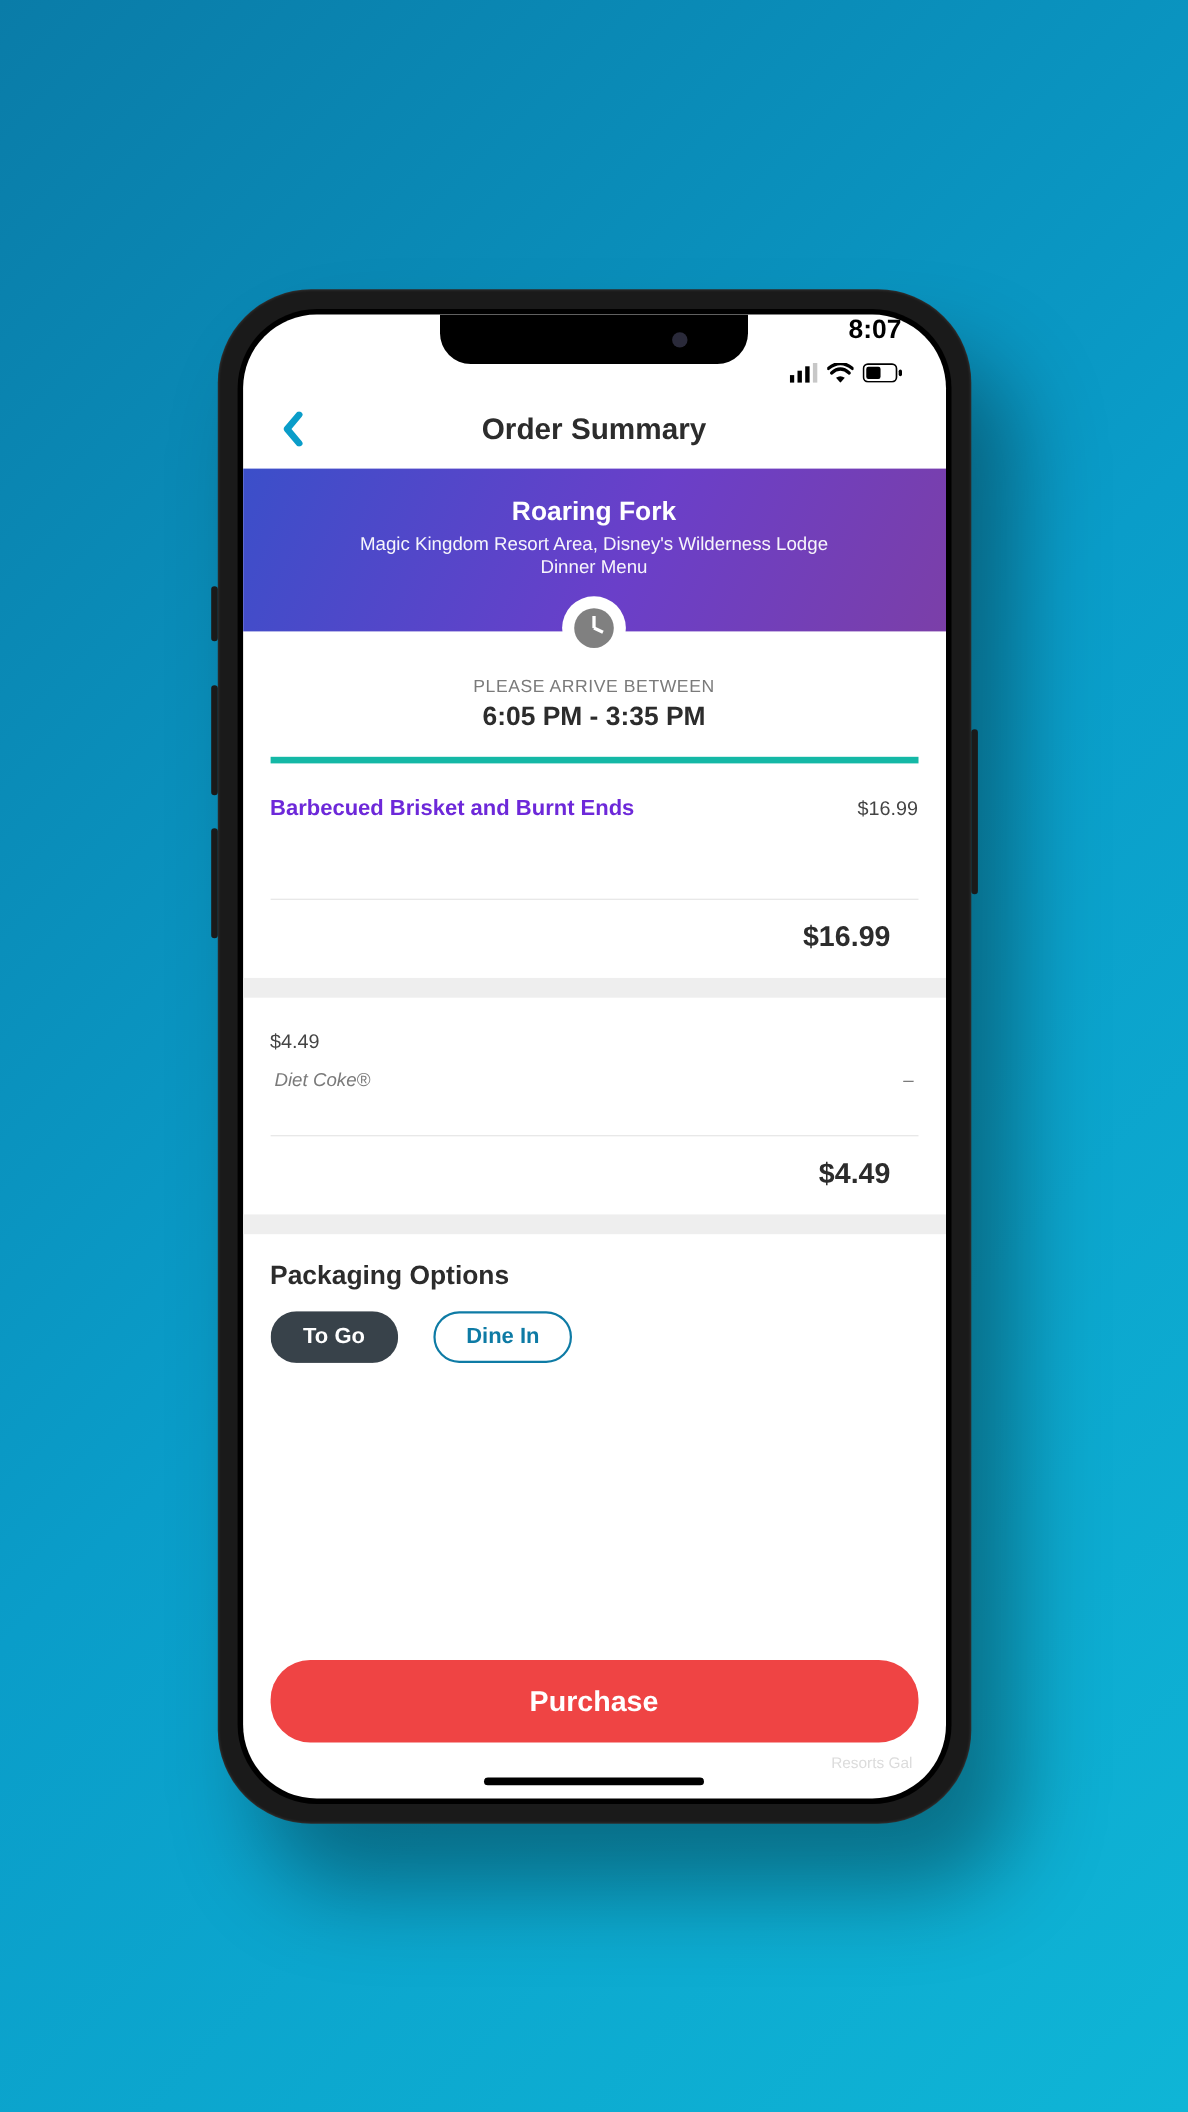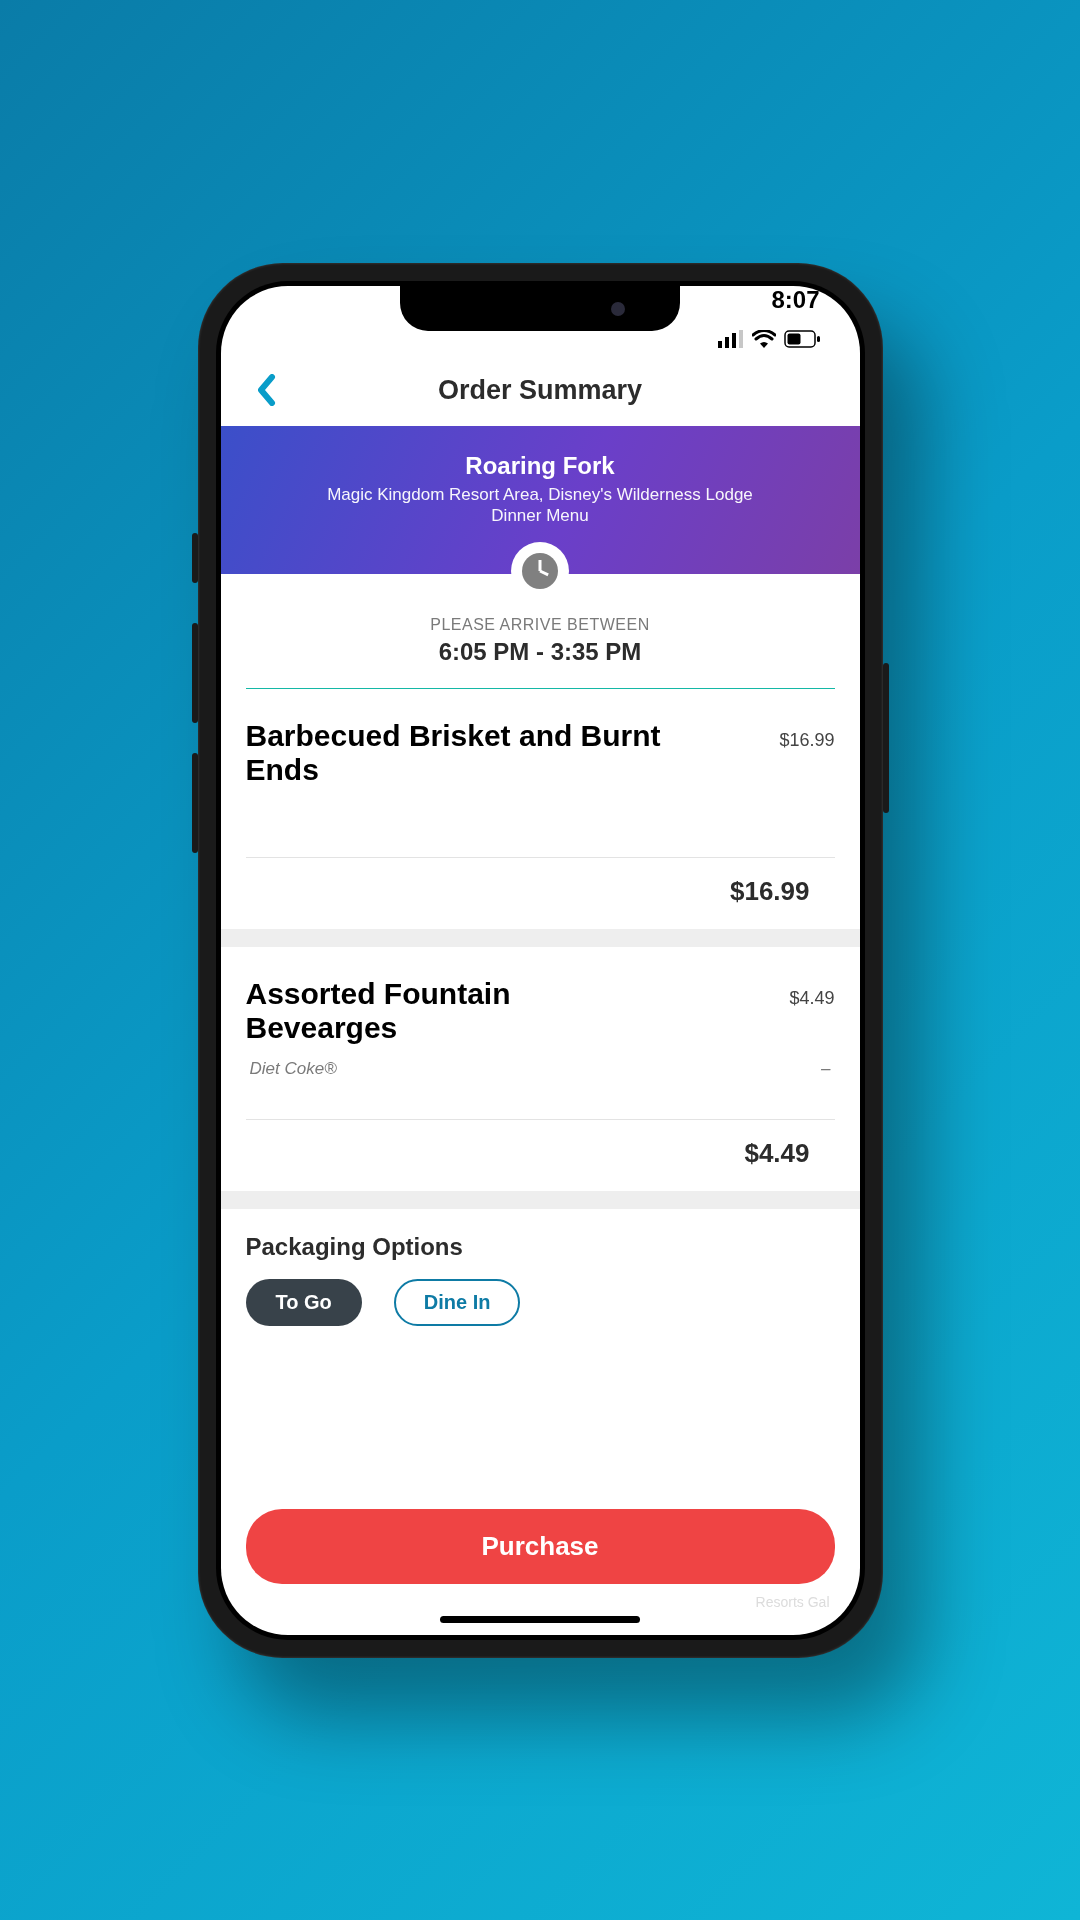--- a/index.html
+++ b/index.html
@@ -128,28 +128,28 @@
     }
     .clock-inner::after{
       content:"";position:absolute;left:50%;top:50%;
       width:3px;height:9px;background:#fff;transform-origin:top;
       transform:translate(-50%,0) rotate(-65deg);
     }
     .arrival-section {
       text-align: center;
       padding: 42px 0 22px;
       margin: 0 25px;
-      border-bottom: 1px solid #14b8a6;
+      border-bottom: 6px solid #14b8a6;
     }
     .arrival-label { font-size: 16px; color: #7a7a7a; letter-spacing: 0.5px; margin-bottom: 4px; }
     .arrival-time { font-size: 24px; font-weight: 700; color: #2c2c2c; }
     .content{ flex:1; overflow:hidden; }
     .item-block { padding: 30px 25px 0; }
     .item-row { display: flex; justify-content: space-between; align-items: baseline; }
-    .item-name { font-size: 30px; font-weight: 600; color: #000000; max-width:420px; }
+    .item-name { font-size: 20px; font-weight: 600; color: #6d28d9; max-width:420px; }
     .item-price { font-size: 18px; color: #444; }
     .sub-item-row{ display:flex; justify-content:space-between; padding: 14px 4px 0; font-size:17px; color:#7a7a7a;font-style:italic;}
     .subtotal-row {
       display: flex; justify-content: flex-end;
       padding: 18px 25px 22px;
       border-top: 1px solid #e3e3e3;
       margin: 0 25px; margin-top: 70px;
       font-size: 26px; font-weight: 700; color: #2c2c2c;
     }
     .section-gap{ height:18px; background:#eeeeee; margin:0; }
@@ -248,21 +248,20 @@
         <div class="item-name">Barbecued Brisket and Burnt Ends</div>
         <div class="item-price">$16.99</div>
       </div>
     </div>
     <div class="subtotal-row">$16.99</div>
 
     <div class="section-gap"></div>
 
     <div class="item-block second">
       <div class="item-row">
-        <div class="item-name">Assorted Fountain Bevearges</div>
         <div class="item-price">$4.49</div>
       </div>
       <div class="sub-item-row">
         <span>Diet Coke®</span>
         <span>–</span>
       </div>
     </div>
     <div class="subtotal-row" style="margin-top:40px;">$4.49</div>
 
     <div class="section-gap"></div>

